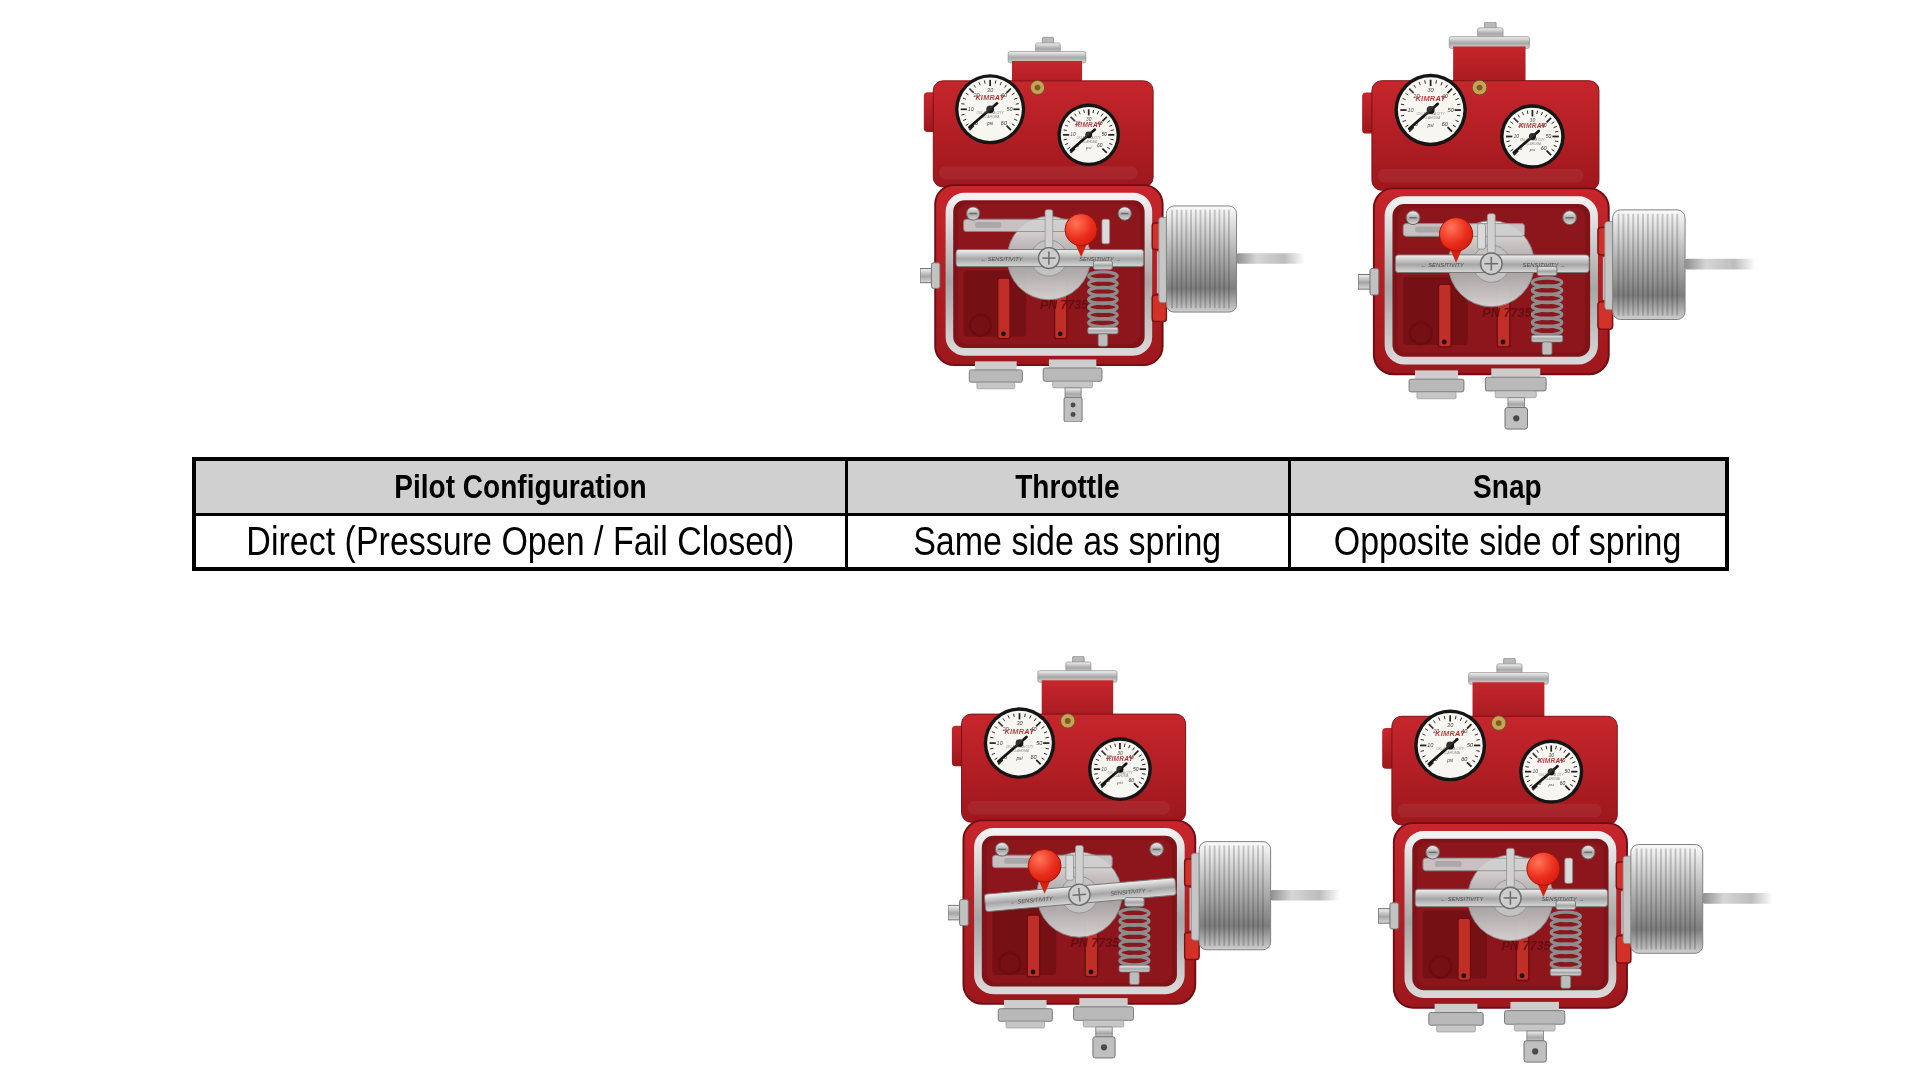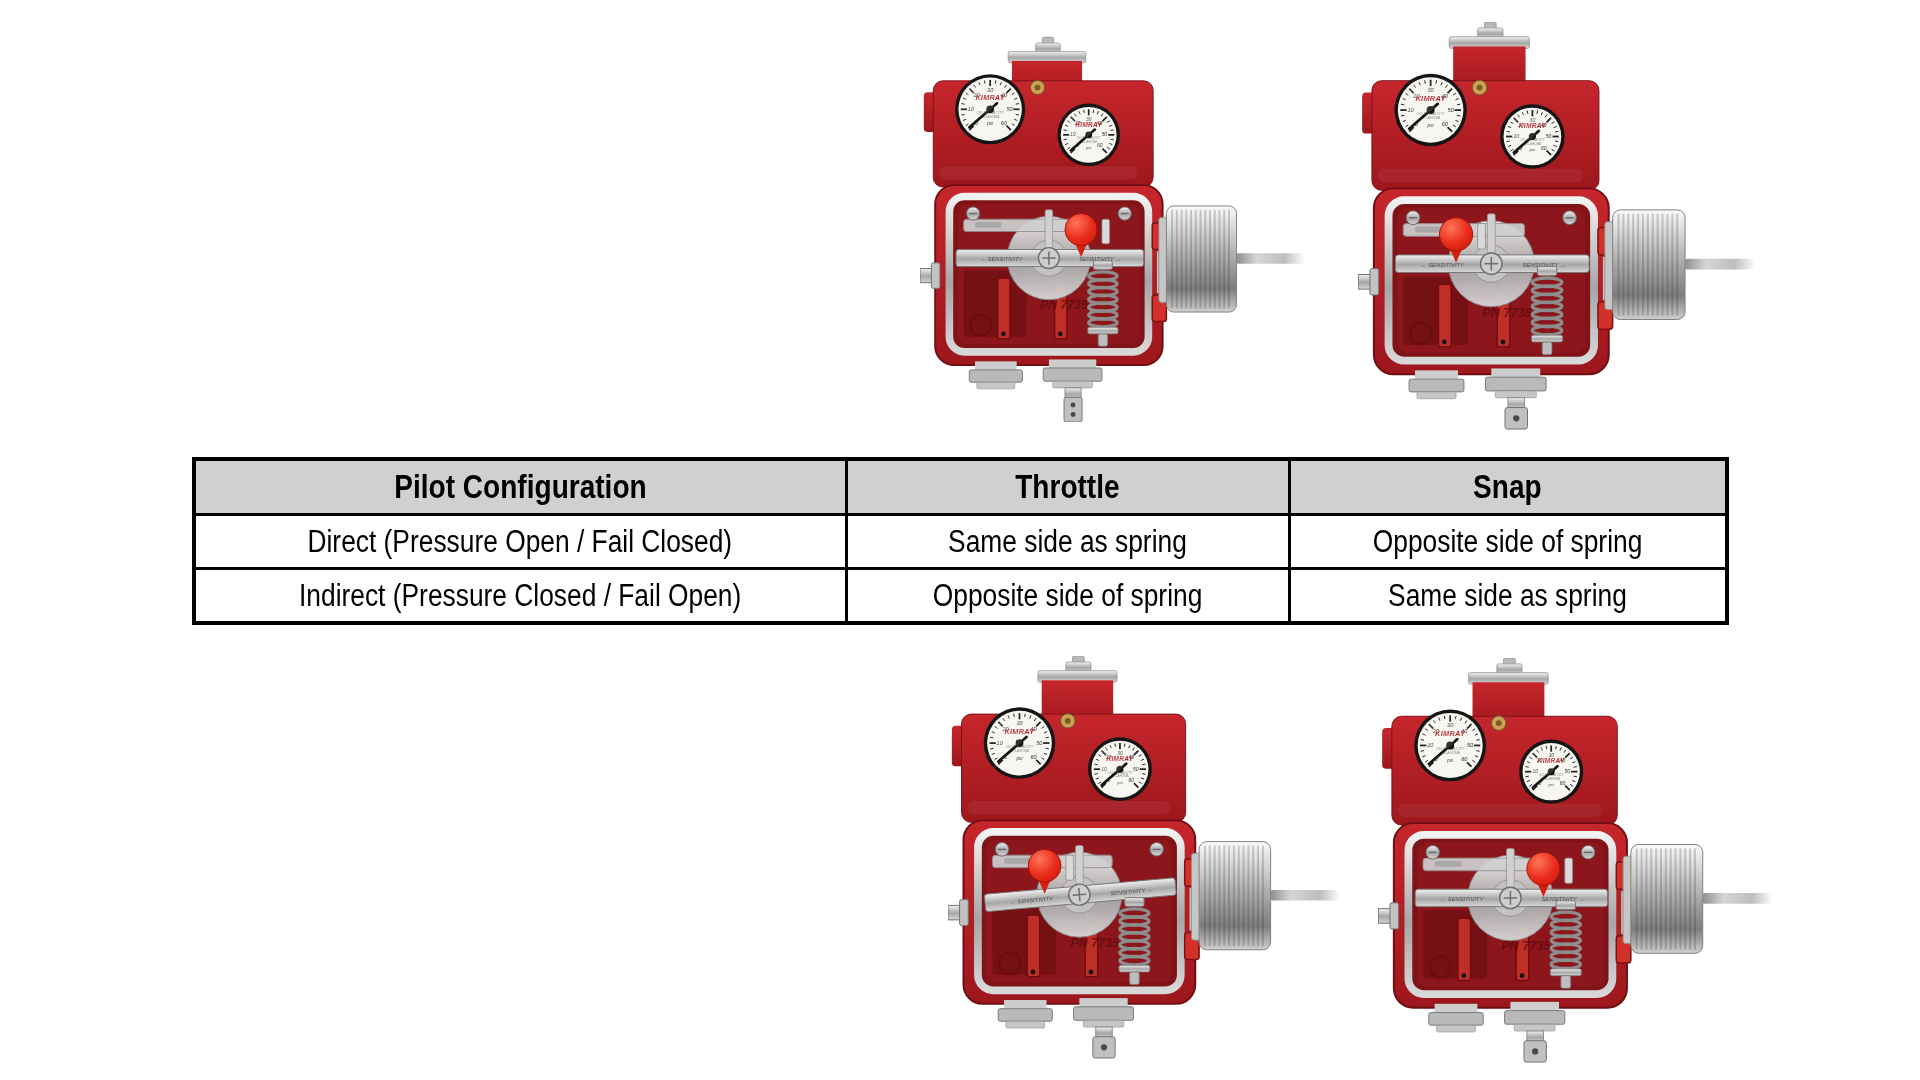--- a/index.html
+++ b/index.html
@@ -12,21 +12,21 @@
     position:absolute;left:192px;top:457px;width:1533px;
     border-collapse:collapse;table-layout:fixed;
     border:4px solid #000;
     padding-left:22px;
   }
   .ptable th,.ptable td{
     border:3px solid #000;text-align:center;vertical-align:middle;
     padding:0;color:#000;white-space:nowrap;overflow:visible;
   }
   .ptable th{background:#d0d0d0;height:52px;font-size:33px;font-weight:bold;}
-  .ptable td{background:#ffffff;height:51px;font-size:31px;font-weight:normal;}
+  .ptable td{background:#ffffff;height:51px;font-size:40px;font-weight:normal;}
   .cond{display:inline-block;transform:scaleX(0.85);transform-origin:center;white-space:nowrap;}
   
   .device{position:absolute;font-style:italic;}
   .device svg{width:100%;height:100%;display:block;}
   .d-tl{left:920px;top:24px;width:417px;height:398px;}
   .d-tr{left:1358px;top:22px;width:431px;height:411px;}
   .d-bl{left:948px;top:656px;width:425px;height:406px;}
   .d-br{left:1378px;top:658px;width:428px;height:408px;}
 </style>
 </head>
@@ -938,19 +938,14 @@
       <th><span class="cond">Throttle</span></th>
       <th><span class="cond">Snap</span></th>
     </tr>
   </thead>
   <tbody>
     <tr>
       <td><span class="cond">Direct (Pressure Open / Fail Closed)</span></td>
       <td><span class="cond">Same side as spring</span></td>
       <td><span class="cond">Opposite side of spring</span></td>
     </tr>
-    <tr>
-      <td><span class="cond">Indirect (Pressure Closed / Fail Open)</span></td>
-      <td><span class="cond">Opposite side of spring</span></td>
-      <td><span class="cond">Same side as spring</span></td>
-    </tr>
   </tbody>
 </table>
 
 </body></html>

